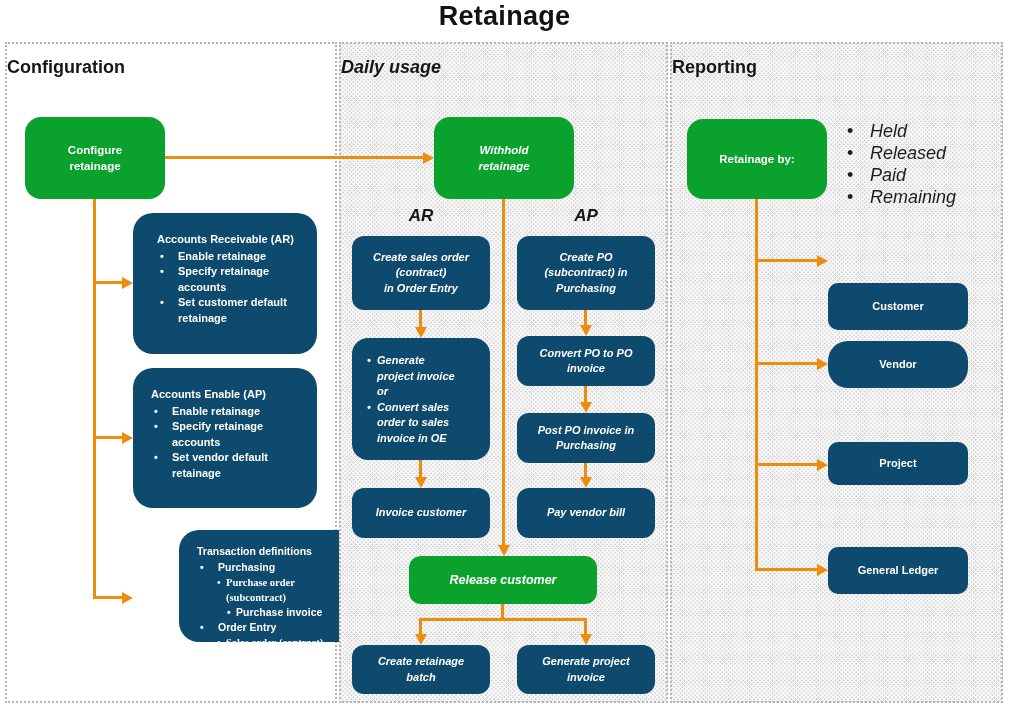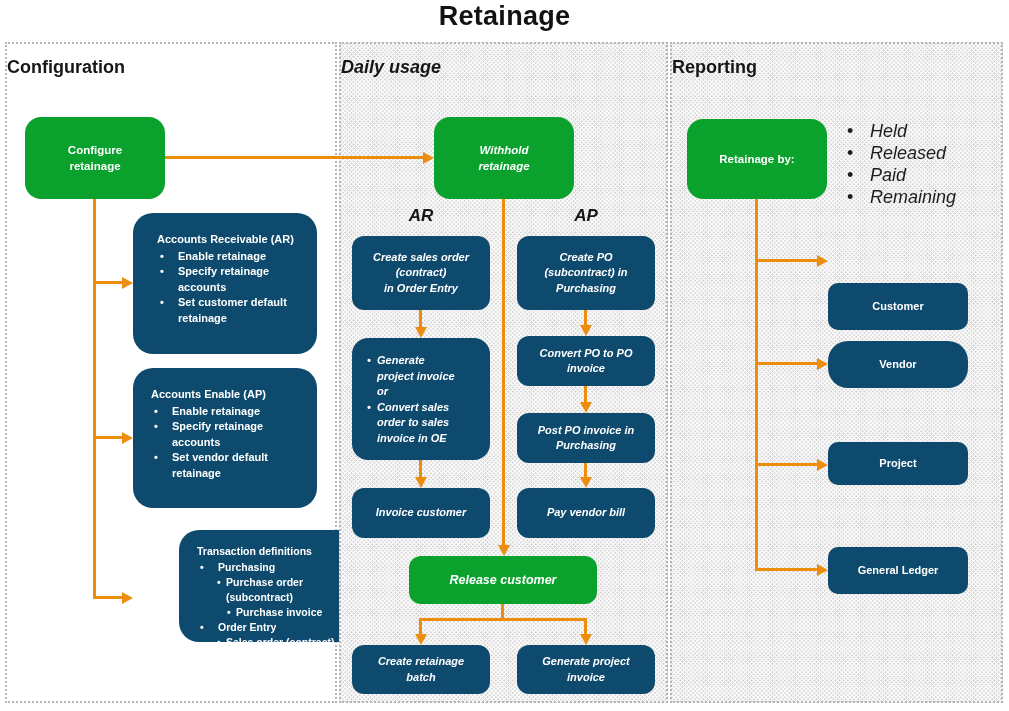--- a/index.html
+++ b/index.html
@@ -35,21 +35,21 @@
   .hline{position:absolute;height:3px;background:var(--orange,#ec8d0e);}
   .vline{position:absolute;width:3px;background:var(--orange,#ec8d0e);}
   .ah-r{position:absolute;width:0;height:0;border-top:6px solid transparent;
         border-bottom:6px solid transparent;border-left:11px solid var(--orange,#ec8d0e);}
   .ah-d{position:absolute;width:0;height:0;border-left:6px solid transparent;
         border-right:6px solid transparent;border-top:11px solid var(--orange,#ec8d0e);}
 
   
   .cfg-item,.lvl1{position:relative;padding-left:21px;white-space:pre-line;}
   .cfg-item::before,.lvl1::before{content:"•";position:absolute;left:3px;}
-  .lvl2{position:relative;padding-left:29px;white-space:pre-line;}
+  .lvl2{position:relative;padding-left:29px;white-space:pre-line;font-family:Liberation Serif, serif;}
   .lvl2::before{content:"•";position:absolute;left:20px;}
   .lvl3{position:relative;padding-left:39px;white-space:pre-line;}
   .lvl3::before{content:"•";position:absolute;left:30px;}
   .bi{position:relative;padding-left:10px;white-space:pre-line;}
   .bi::before{content:"•";position:absolute;left:0;}
 
   
   .cfg-green{left:18px;top:73px;width:140px;height:82px;}
   .cfg-vline{left:86px;top:155px;height:400px;}
   .cfg-b1{left:88px;top:237px;width:28px;}  .cfg-b1h{left:115px;top:233px;}

